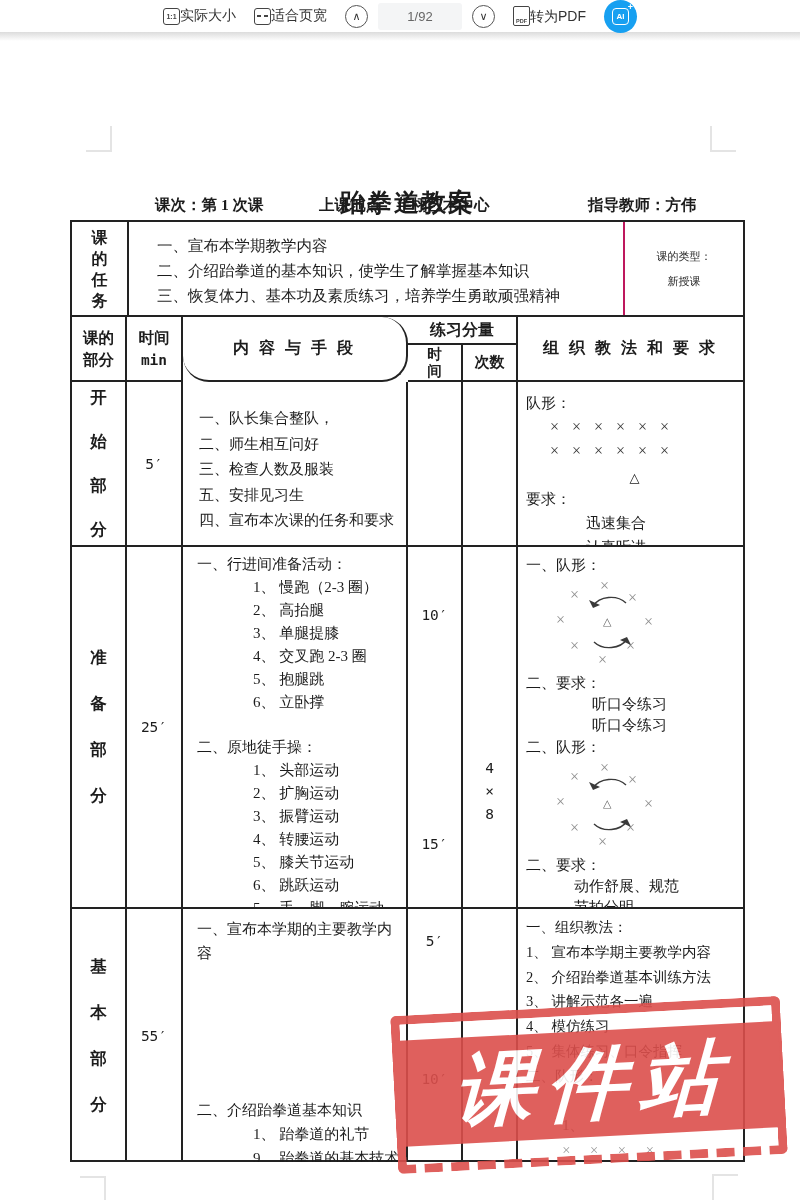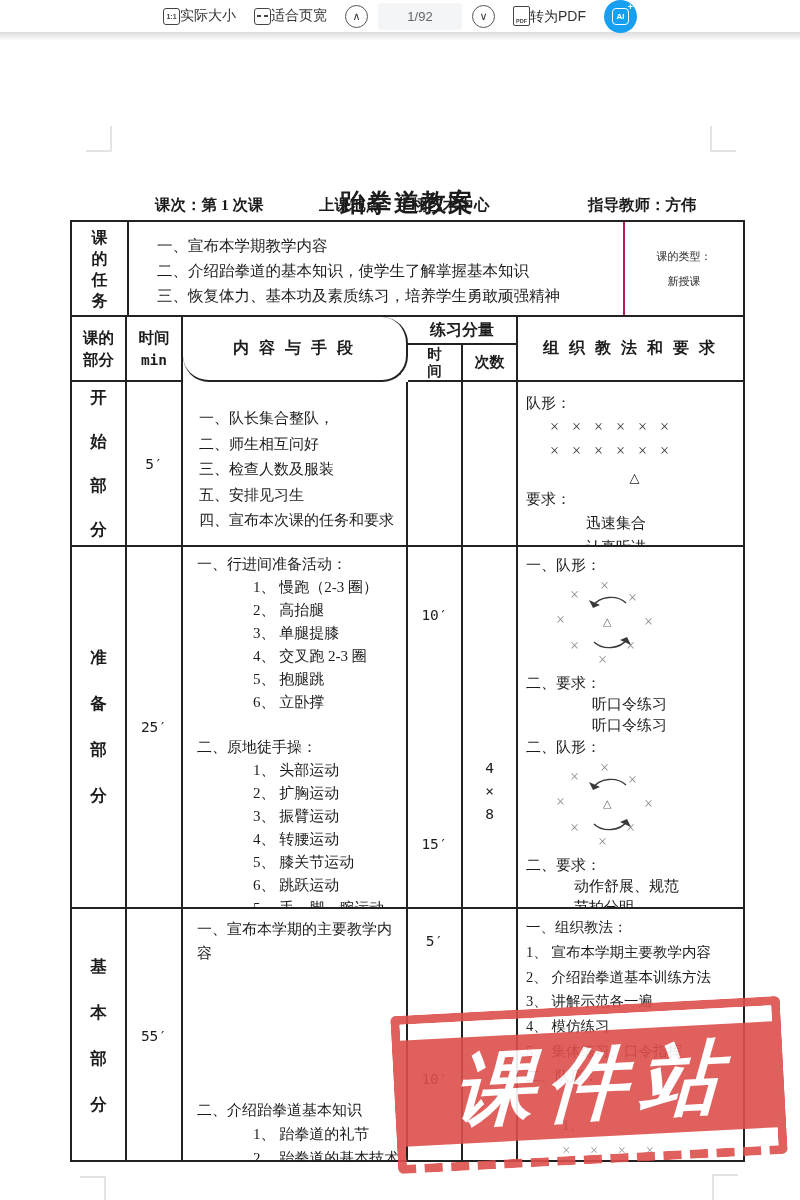--- a/index.html
+++ b/index.html
@@ -305,21 +305,21 @@
         <span>基</span>
         <span>本</span>
         <span>部</span>
         <span>分</span>
       </div>
       <div class="c nb time-cell mono">55′</div>
       <div class="c nb content-basic">
         <div>一、宣布本学期的主要教学内容</div>
         <div class="blk2b">二、介绍跆拳道基本知识</div>
         <div class="ind">1、 跆拳道的礼节</div>
-        <div class="ind">2、 跆拳道的基本技术</div>
+        <div class="ind">9、 跆拳道的基本技术</div>
 
       </div>
       <div class="c nb mono">
         <span class="abs-val" style="top:24px;">5′</span>
         <span class="abs-val" style="top:162px;">10′</span>
       </div>
       <div class="c nb"></div>
       <div class="c nr nb method-basic">
         <div>一、组织教法：</div>
         <div>1、 宣布本学期主要教学内容</div>

